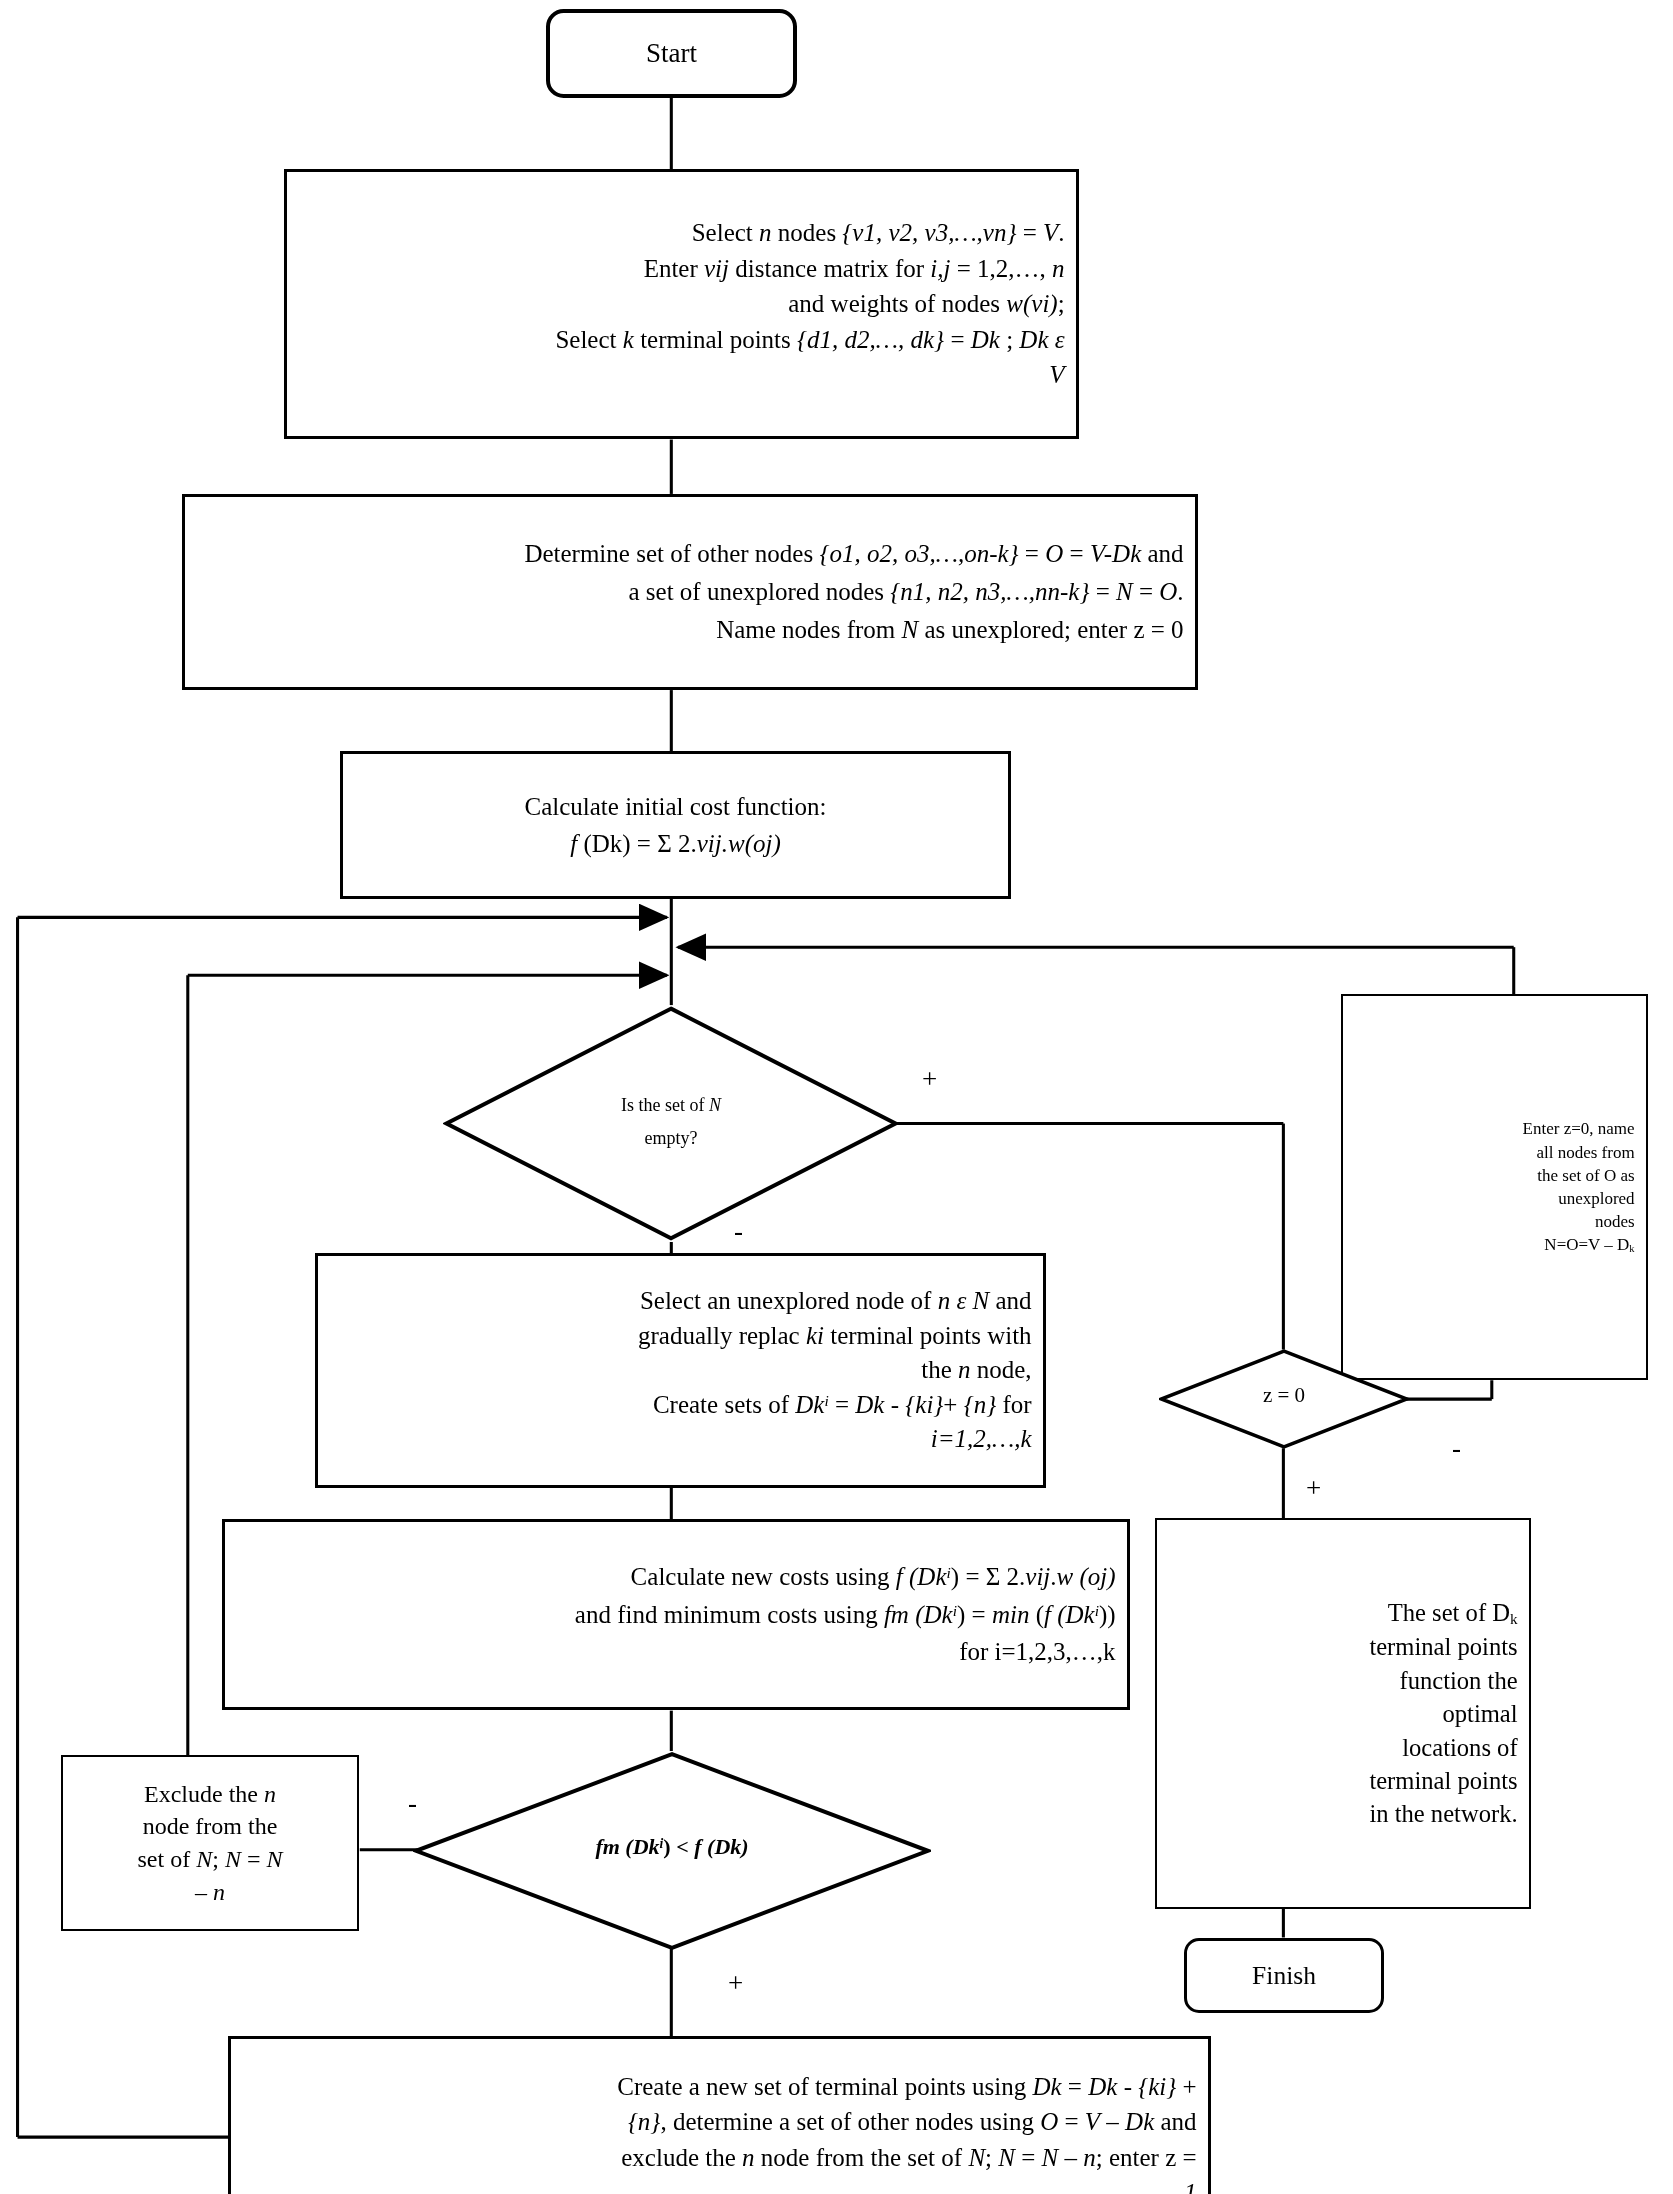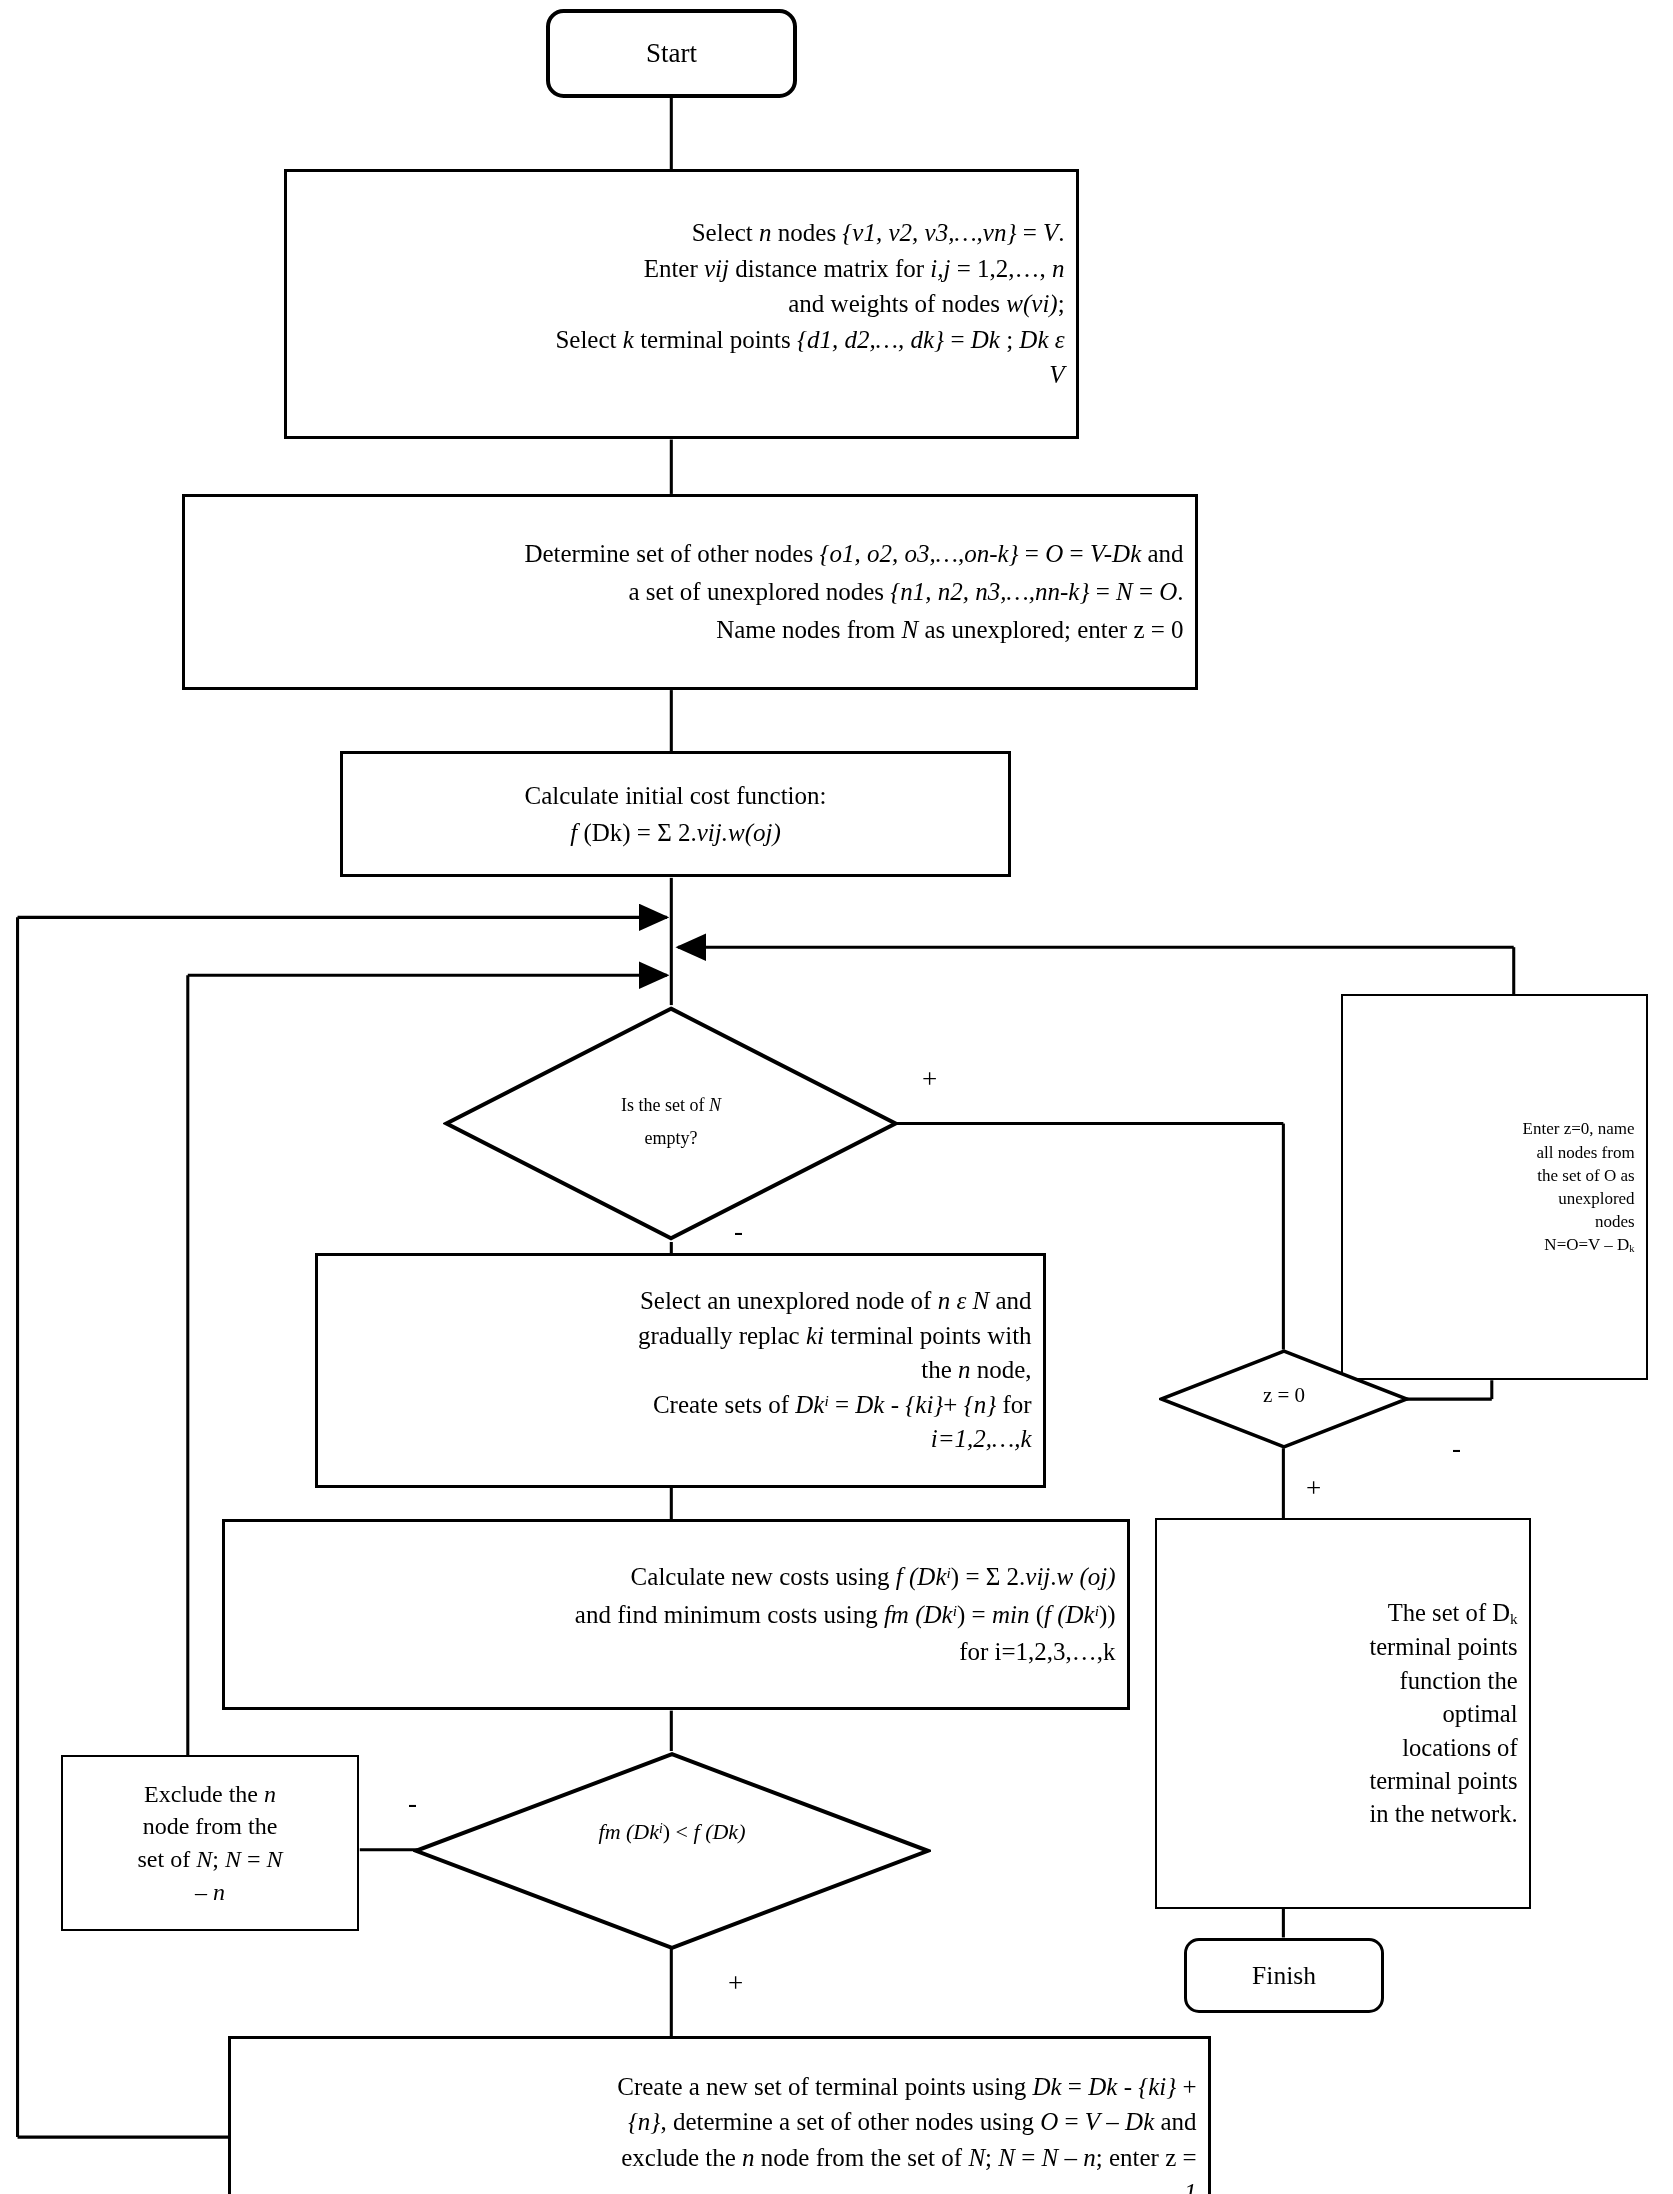--- a/index.html
+++ b/index.html
@@ -94,21 +94,21 @@
   </div>
 
   <div class="node proc" style="left:182px;top:494px;width:1016px;height:196px;">
     <div class="txt lft f-narrow" style="font-size:25px;line-height:1.52;">
       <div><span>Determine set of other nodes </span><i>{o1, o2, o3,…,on-k}</i><span> = </span><i>O</i><span> = </span><i>V-Dk</i><span> and</span></div>
       <div><span>a set of unexplored nodes </span><i>{n1, n2, n3,…,nn-k}</i><span> = </span><i>N</i><span> = </span><i>O</i><span>.</span></div>
       <div><span>Name nodes from </span><i>N</i><span> as unexplored; enter z = 0</span></div>
     </div>
   </div>
 
-  <div class="node proc" style="left:340px;top:751px;width:671px;height:126px;">
+  <div class="node proc" style="left:340px;top:751px;width:671px;height:148px;">
     <div class="txt ctr f-narrow" style="font-size:25px;line-height:1.48;">
       <div>Calculate initial cost function:</div>
       <div style="font-weight:normal;"><i>f</i><span> (Dk)</span><span> = Σ 2.</span><i>vij</i><i>.</i><i>w(oj)</i></div>
     </div>
   </div>
 
   <svg style="position:absolute;left:443px;top:1005px;width:456px;height:237px;" viewBox="0 0 1040 540" width="456" height="237">
     <polygon points="520,8 1032,270 520,532 8,270" fill="#fff" stroke="#000" stroke-width="9"></polygon>
   </svg>
   <div style="position:absolute;left:443px;top:1005px;width:456px;height:237px;">
@@ -144,21 +144,21 @@
       <div><span>Calculate new costs using </span><i>f</i><i> (Dk</i><i><sup>i</sup></i><span>) = Σ 2.</span><i>vij</i><span>.</span><i>w (oj)</i></div>
       <div><span>and find minimum costs using </span><i>fm</i><i> (Dk</i><i><sup>i</sup></i><span>) = </span><i>min</i><span> (</span><i>f</i><i> (Dk</i><i><sup>i</sup></i><span>))</span></div>
       <div><span>for i=1,2,3,…,k</span></div>
     </div>
   </div>
 
   <svg style="position:absolute;left:413px;top:1751px;width:518px;height:200px;" viewBox="0 0 1180 455" width="518" height="200">
     <polygon points="590,7 1173,227 590,448 7,227" fill="#fff" stroke="#000" stroke-width="9"></polygon>
   </svg>
   <div style="position:absolute;left:413px;top:1751px;width:518px;height:200px;">
-    <div class="dia-txt f-narrow" style="top:68px;font-size:22px;">
+    <div class="dia-txt f-narrow" style="top:83px;font-size:22px;font-weight:bold;">
       <div><i>fm</i><i> (Dk</i><i><sup>i</sup></i><span>) &lt; </span><i>f</i><i> (Dk)</i></div>
     </div>
   </div>
 
   <div class="node proc" style="left:61px;top:1755px;width:298px;height:176px;border-width:2.6px;">
     <div class="txt ctr" style="font-size:24px;line-height:1.36;">
       <div><span>Exclude the </span><i>n</i></div>
       <div>node from the</div>
       <div><span>set of </span><i>N</i><span>; </span><i>N</i><span> = </span><i>N</i></div>
       <div><span>– </span><i>n</i></div>

